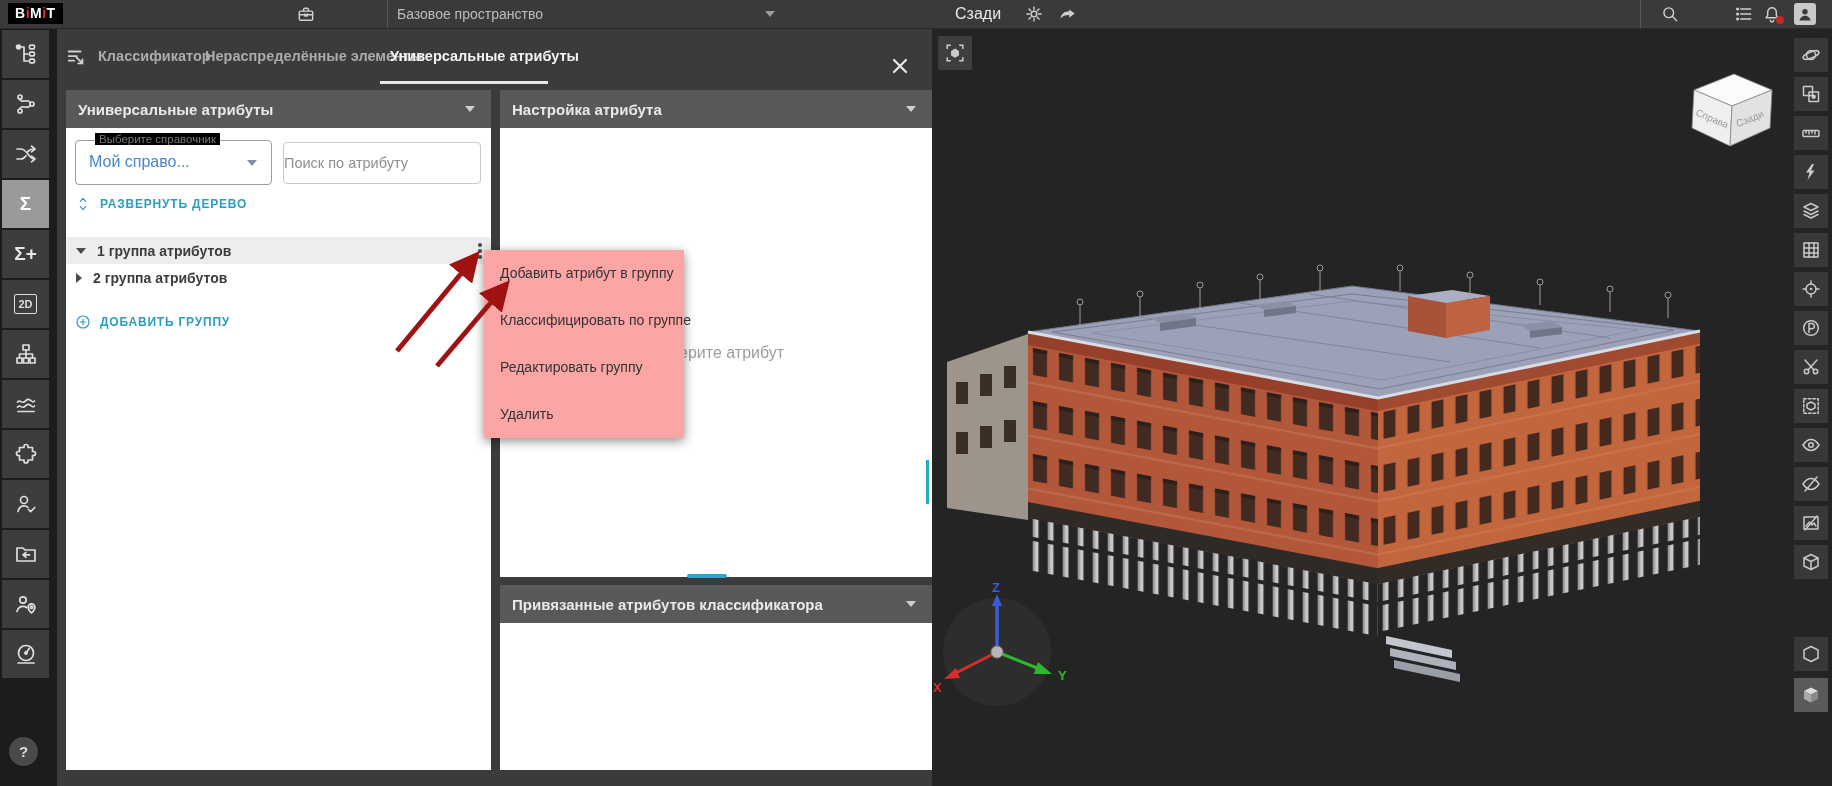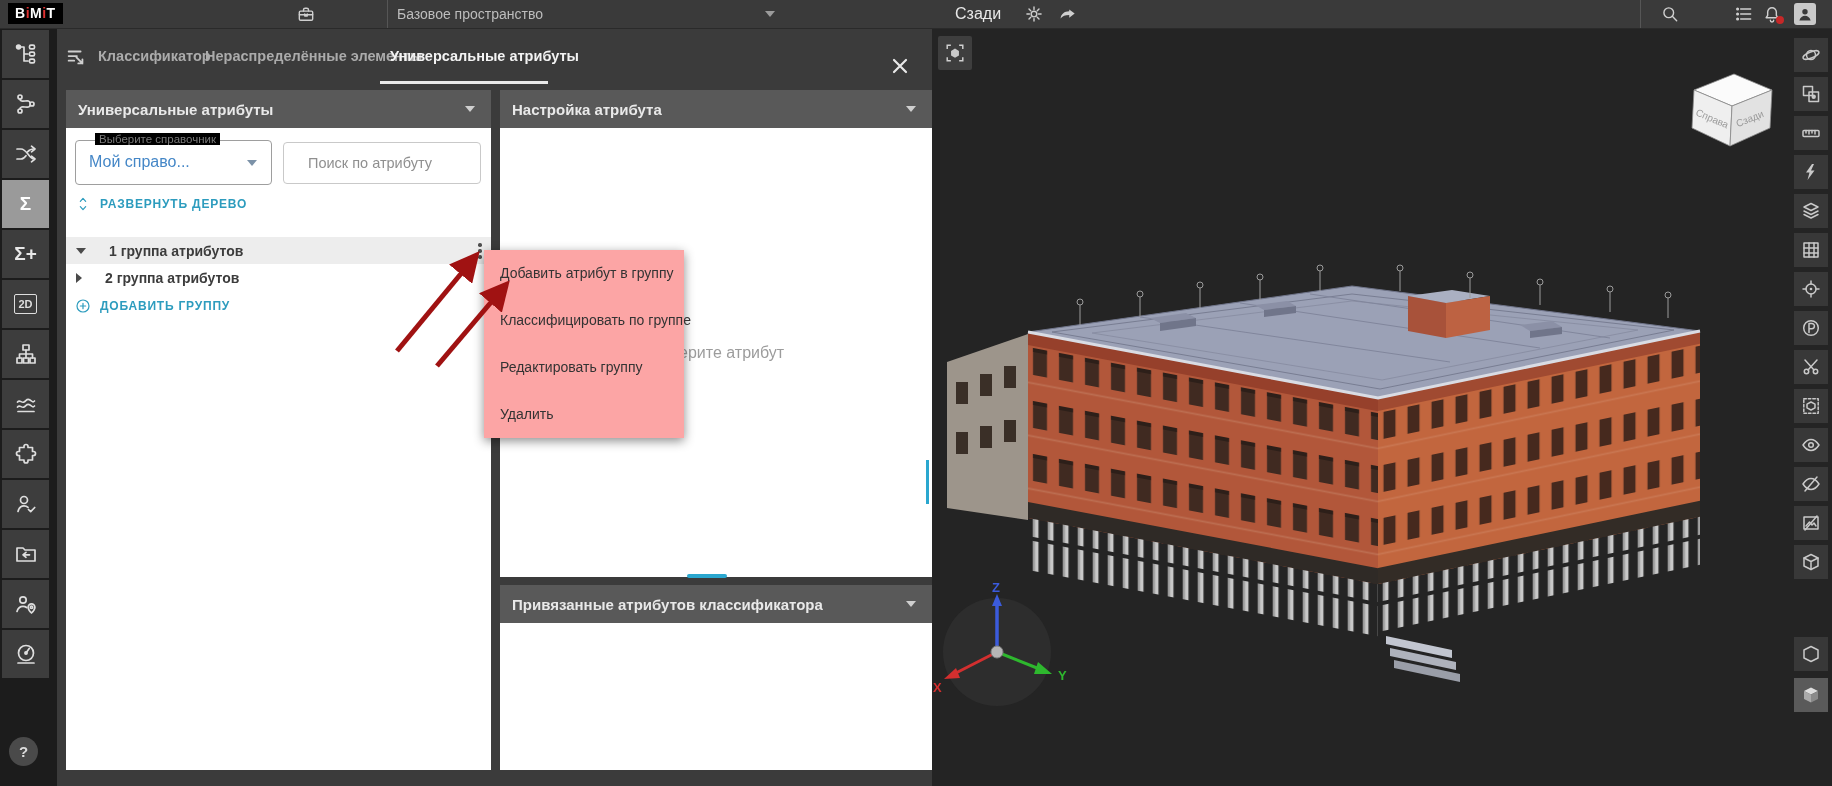--- a/index.html
+++ b/index.html
@@ -56,27 +56,27 @@
   .panel-hd .caret-down{position:absolute;right:16px;border-top-color:#CFCFCF;}
 
   .lpanel{position:absolute;left:9px;top:62px;width:425px;height:680px;background:#FFF;}
   .lpanel .panel-hd{top:0;}
   .field-select{position:absolute;left:9px;top:50px;width:197px;height:45px;border:1px solid #9e9e9e;border-radius:4px;box-sizing:border-box;cursor:pointer;background:#fff;}
   .field-select .flabel{position:absolute;left:19px;top:-8px;background:#000000;padding:0 4px;font-size:11.5px;color:#7A7A7A;white-space:nowrap;}
   .field-select .fvalue{position:absolute;left:13px;top:12px;font-size:16px;color:#4587C7;}
   .field-select .caret-down{position:absolute;right:14px;top:19px;border-top-color:#7C92A8;}
   .field-search{position:absolute;left:217px;top:52px;width:198px;height:42px;box-sizing:border-box;}
   .field-search input{width:100%;height:100%;border:1px solid #C9C9C9;border-radius:4px;box-sizing:border-box;
-                      font-size:14.5px;color:#4d7c0f;padding:0 24px;font-family:inherit;outline:none;}
+                      font-size:14.5px;color:#4d7c0f;padding:0 0;font-family:inherit;outline:none;}
   .field-search input::placeholder{color:#8F8F8F;}
   .link-row{position:absolute;display:flex;align-items:center;gap:9px;color:#2D9CBE;font-size:12px;font-weight:700;letter-spacing:.8px;cursor:pointer;}
   .expand-tree{left:9px;top:106px;}
-  .add-group{left:9px;top:208px;}
+  .add-group{left:9px;top:224px;}
   .link-row svg{stroke:#2D9CBE;fill:none;stroke-width:1.8;stroke-linecap:round;stroke-linejoin:round;width:16px;height:16px;}
-  .trow{position:absolute;left:0;width:425px;height:27px;display:flex;align-items:center;cursor:pointer;gap:12px;}
+  .trow{position:absolute;left:0;width:425px;height:27px;display:flex;align-items:center;cursor:pointer;}
   .trow.selected{background:#EDEDED;}
   .trow .tw-caret{width:0;height:0;margin-left:10px;}
   .tw-open{border-left:5px solid transparent;border-right:5px solid transparent;border-top:6px solid #4A4A4A;}
   .tw-closed{border-top:5px solid transparent;border-bottom:5px solid transparent;border-left:6px solid #4A4A4A;}
   .trow .tlabel{margin-left:11px;font-size:14px;font-weight:700;color:#3C3C3C;}
   .row1{top:147px;} .row2{top:174px;}
   .kebab{position:absolute;left:407px;top:150px;width:14px;height:22px;display:flex;flex-direction:column;align-items:center;justify-content:center;gap:2.5px;cursor:pointer;}
   .kebab i{width:3.5px;height:3.5px;border-radius:50%;background:#4F4F4F;}
 
   .rpanel{position:absolute;left:443px;top:62px;width:432px;height:680px;}

